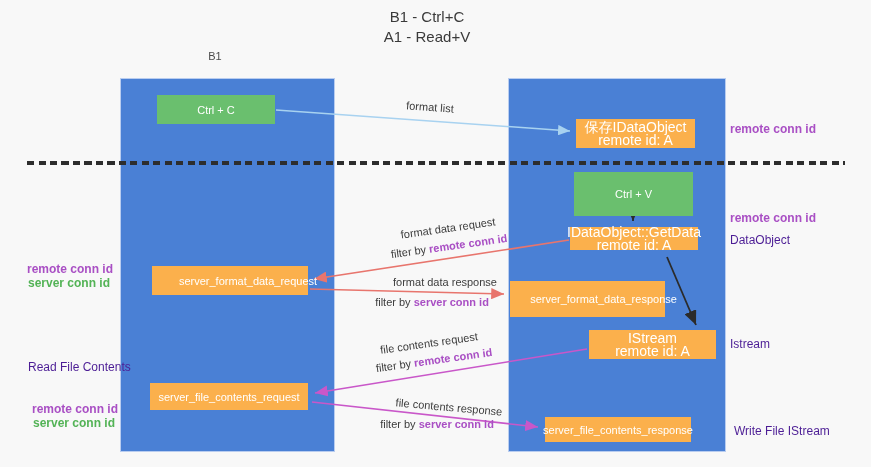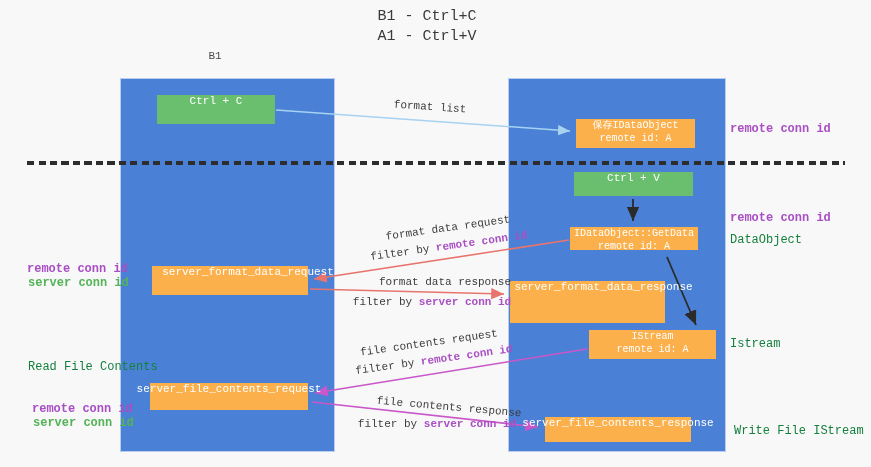--- a/index.html
+++ b/index.html
@@ -1,69 +1,69 @@
 <!DOCTYPE html>
 <html style="--lane-blue: #4a80d5; --box-green: #6abf6e; --box-orange: #fbb04c; --arrow-salmon: #e8756d; --arrow-magenta: #c957c9; --arrow-lightblue: #a8d2f0; --arrow-black: #2b2b2b; --text-purple: #a94fc4; --text-green: #53b356;"><head>
 <meta charset="utf-8">
 <style>
   html,body{margin:0;padding:0;}
   .canvas{
     position:relative;width:871px;height:467px;background:#f8f8f8;
-    font-family:Liberation Mono, monospace;overflow:hidden;
+    font-family:Liberation Sans, sans-serif;overflow:hidden;
   }
   .title{
     position:absolute;left:0;top:7px;width:854px;text-align:center;
     font-size:15px;line-height:20px;color:#3a3a3a;
   }
   .lane-header{
     position:absolute;width:140px;text-align:center;top:50px;
     font-size:11px;line-height:13px;color:#4a4a4a;
   }
   .lane{
     position:absolute;top:78px;height:374px;background:var(--lane-blue);
     border:1px solid #b9cdf0;box-sizing:border-box;
   }
   .dashed-line{
     position:absolute;left:27px;top:161px;width:818px;height:4px;z-index:5;
     background:repeating-linear-gradient(90deg,#2d2d2d 0 7px,transparent 7px 11.5px);
   }
   .box{
     position:absolute;display:flex;flex-direction:column;align-items:center;
-    color:#fff;text-align:center;box-sizing:border-box;
+    justify-content:center;color:#fff;text-align:center;box-sizing:border-box;
     font-size:11px;z-index:4;white-space:nowrap;
   }
-  .box.two{font-size:10px;line-height:13px;}
+  .box.two{font-size:14px;line-height:13px;}
   .box.green{background:var(--box-green);}
   .box.orange{background:var(--box-orange);}
   .arrows-svg{position:absolute;left:0;top:0;z-index:3;pointer-events:none;}
   .st-lb{stroke:var(--arrow-lightblue);stroke-width:1.5;}
   .st-bk{stroke:var(--arrow-black);stroke-width:1.8;}
   .st-sa{stroke:var(--arrow-salmon);stroke-width:1.6;}
   .st-mg{stroke:var(--arrow-magenta);stroke-width:1.6;}
   .mk-lb{fill:var(--arrow-lightblue);}
   .mk-bk{fill:var(--arrow-black);}
   .mk-sa{fill:var(--arrow-salmon);}
   .mk-mg{fill:var(--arrow-magenta);}
   .lbl{
     position:absolute;font-size:11px;color:#3c3c3c;white-space:nowrap;z-index:6;
   }
   .lbl .purple{color:var(--text-purple);font-weight:bold;}
   .side{position:absolute;font-size:12px;white-space:nowrap;z-index:6;line-height:14px;}
   .side.purple{color:var(--text-purple);font-weight:bold;}
   .side.greentxt{color:var(--text-green);font-weight:bold;}
-  .side.dark{color:#15803d;}
+  .side.dark{color:#4c1d95;}
 </style>
 </head>
 <body>
 
 <div class="canvas">
 
   <div class="title">
     <div>B1 - Ctrl+C</div>
-    <div>A1 - Ctrl+V</div>
+    <div>A1 - Read+V</div>
   </div>
 
   <div class="lane-header" style="left:145px;">
     <div>B1</div>
   </div>
 
   <div class="lane" style="left:120px;width:215px;"></div>
   <div class="lane" style="left:508px;width:218px;"></div>
 
   <div class="dashed-line"></div>
@@ -92,31 +92,31 @@
     <line class="st-mg" x1="312" y1="402" x2="538" y2="427" marker-end="url(#ah-mg)"></line>
   </svg>
 
   <div class="box green" style="left:157px;top:95px;width:118px;height:29px;">
     <span>Ctrl + C</span>
   </div>
   <div class="box orange two" style="left:576px;top:119px;width:119px;height:29px;">
     <span>保存IDataObject</span>
     <span>remote id: A</span>
   </div>
-  <div class="box green" style="left:574px;top:172px;width:119px;height:24px;">
+  <div class="box green" style="left:574px;top:172px;width:119px;height:44px;">
     <span>Ctrl + V</span>
   </div>
   <div class="box orange two" style="left:570px;top:227px;width:128px;height:23px;">
     <span>IDataObject::GetData</span>
     <span>remote id: A</span>
   </div>
   <div class="box orange" style="left:152px;top:266px;width:156px;height:29px;padding-left:36px;">
     <span>server_format_data_request</span>
   </div>
-  <div class="box orange" style="left:510px;top:281px;width:155px;height:42px;padding-left:32px;">
+  <div class="box orange" style="left:510px;top:281px;width:155px;height:36px;padding-left:32px;">
     <span>server_format_data_response</span>
   </div>
   <div class="box orange two" style="left:589px;top:330px;width:127px;height:29px;">
     <span>IStream</span>
     <span>remote id: A</span>
   </div>
   <div class="box orange" style="left:150px;top:383px;width:158px;height:27px;">
     <span>server_file_contents_request</span>
   </div>
   <div class="box orange" style="left:545px;top:417px;width:146px;height:25px;">

